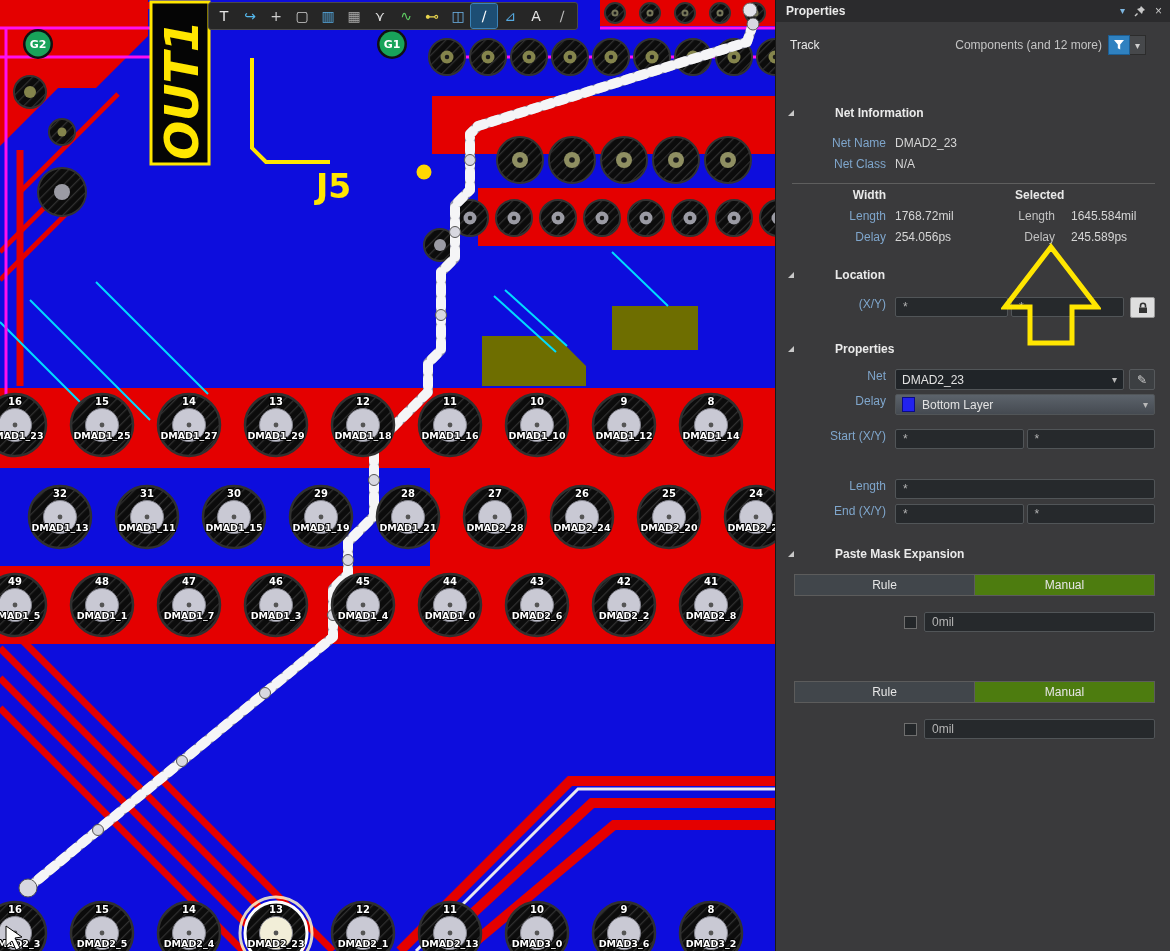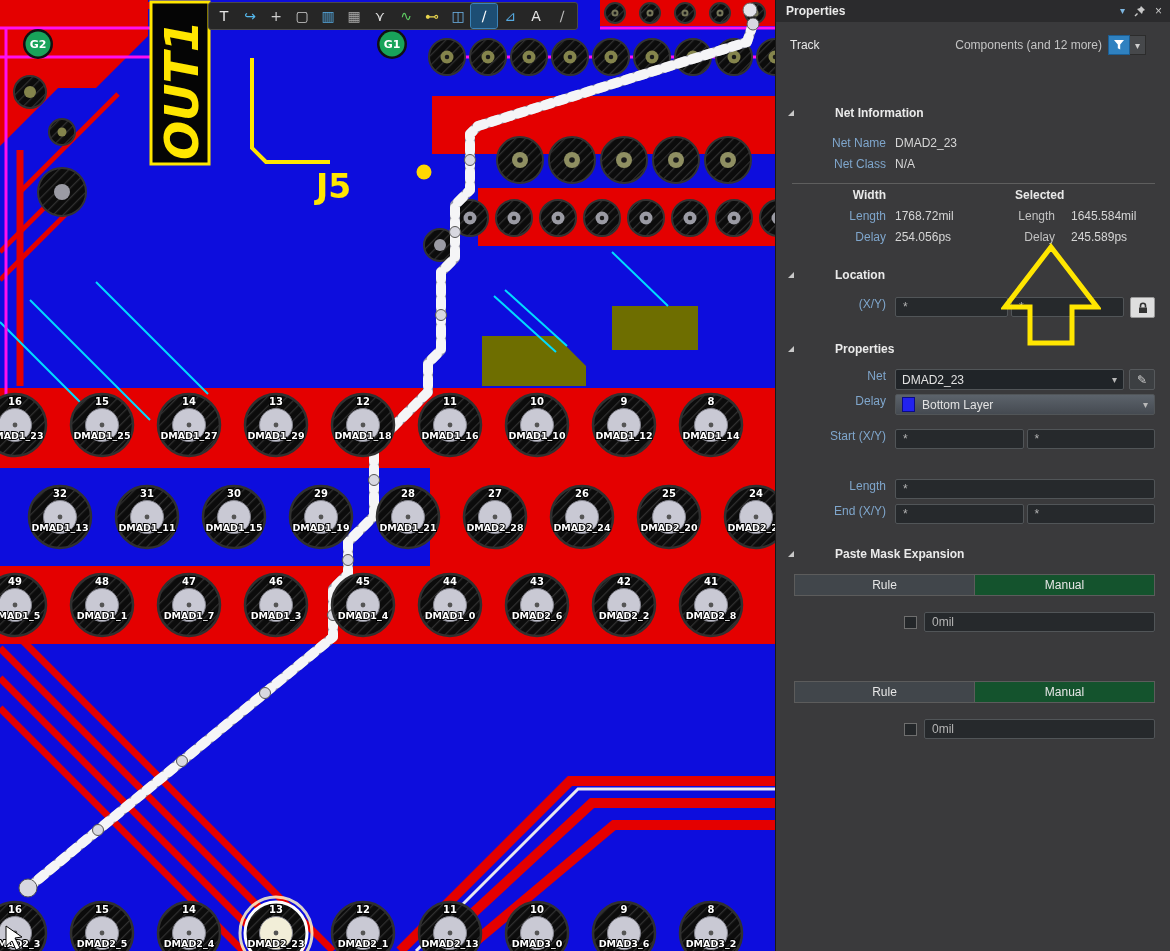--- a/index.html
+++ b/index.html
@@ -51,21 +51,21 @@
   .dd{height:21px;background:#202428;border:1px solid #515558;border-radius:2px;display:flex;align-items:center;padding:0 6px;box-sizing:border-box;color:#e2e2e2;}
   .layerdd{background:linear-gradient(#5c636b,#454a51);}
   .ddtext{flex:1;white-space:nowrap;overflow:hidden;}
   .caret{color:#b8b8b8;font-size:10px;}
   .chip{width:11px;height:13px;background:#2222ee;border:1px solid #0a0a88;margin-right:7px;flex:none;}
   .editbtn{width:26px;height:21px;margin-left:5px;background:#3c3f42;border:1px solid #56595c;border-radius:2px;color:#d0d0d0;font-size:12px;display:flex;align-items:center;justify-content:center;padding:0;}
   .lockbtn{width:25px;height:21px;margin-left:6px;background:#dedede;border:1px solid #9a9a9a;border-radius:2px;display:flex;align-items:center;justify-content:center;padding:0;}
   .seg{position:absolute;left:18px;right:15px;height:22px;display:flex;border:1px solid #5c5c5c;box-sizing:border-box;}
   .half{flex:1;display:flex;align-items:center;justify-content:center;color:#e6e6e6;}
   .rule{background:#41464b;border-right:1px solid #5c5c5c;}
-  .manual{background:#14532d;}
+  .manual{background:#4d7c0f;}
   .cbrow{position:absolute;left:128px;right:15px;height:20px;display:flex;align-items:center;}
   .cb{width:13px;height:13px;background:#24272a;border:1px solid #6e6e6e;margin-right:7px;flex:none;box-sizing:border-box;}
   .arrow{position:absolute;left:225px;top:243px;pointer-events:none;z-index:9;}
 </style>
 </head>
 <body>
 
 <div class="stage">
 
   <div class="pcb">

